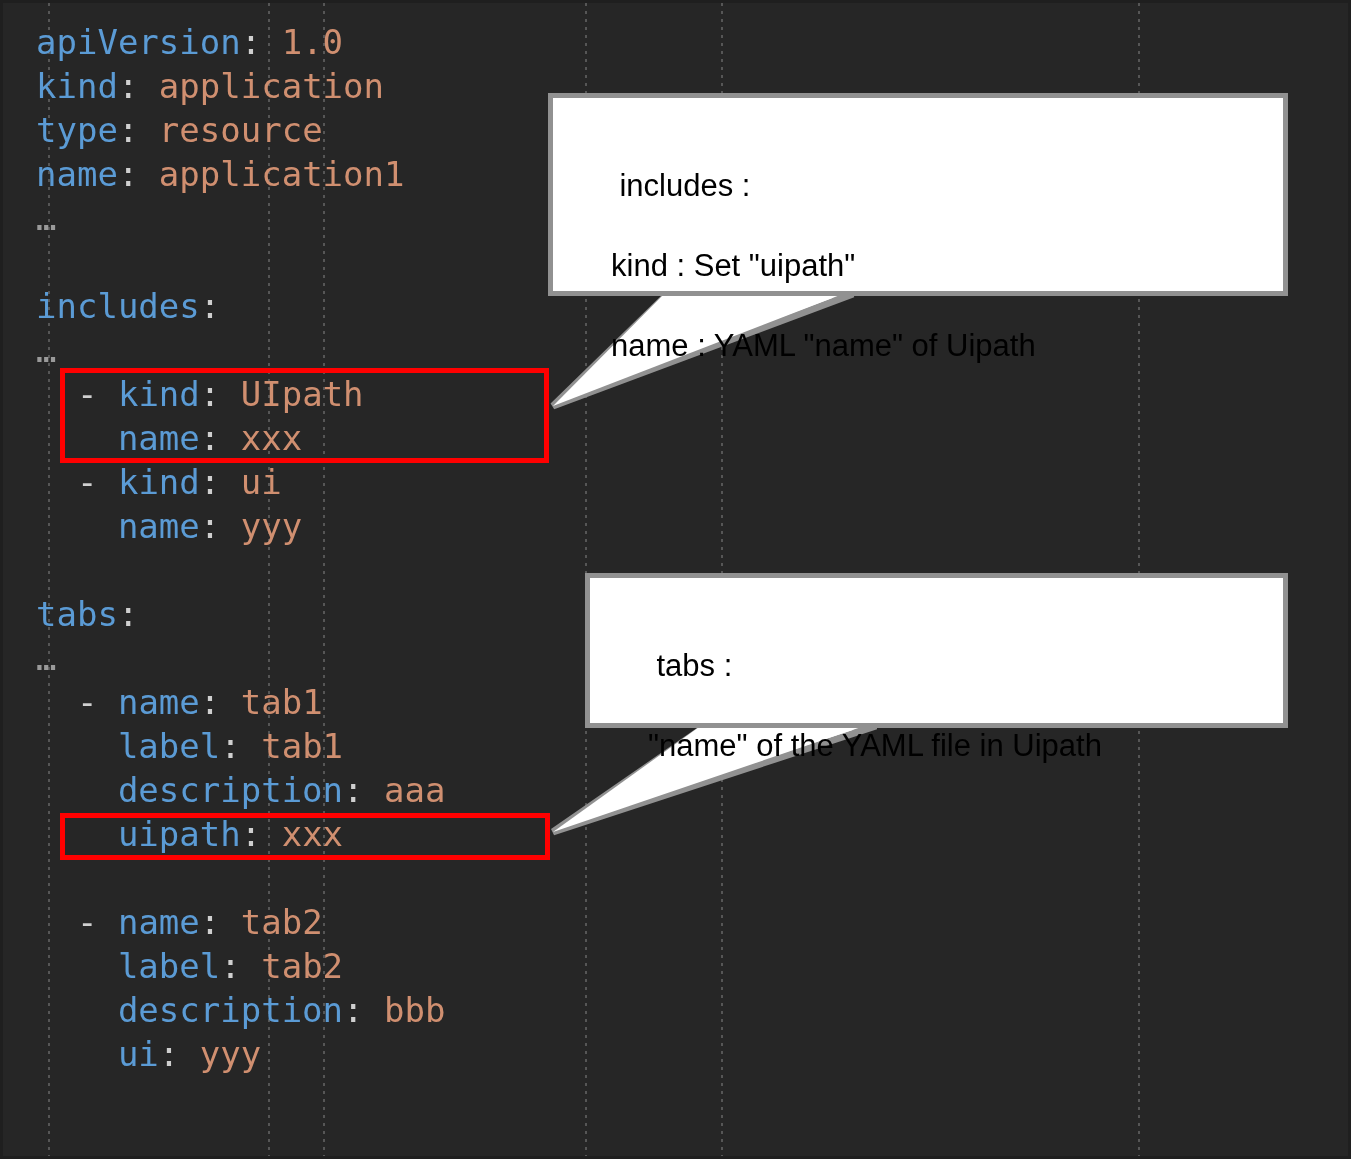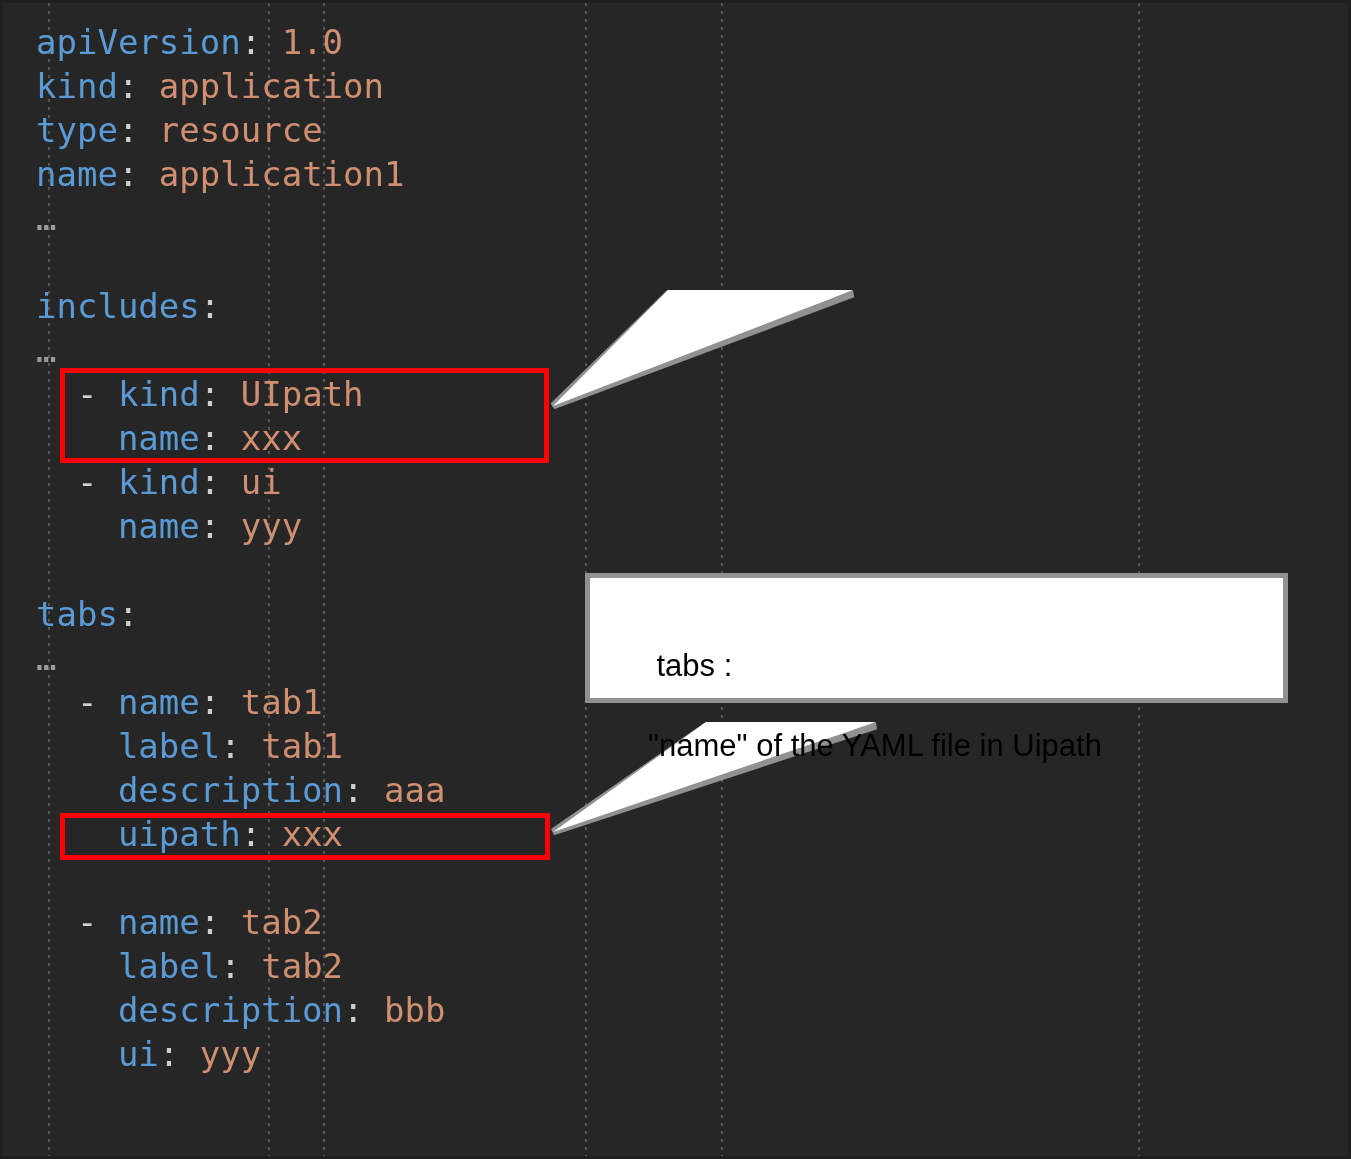--- a/index.html
+++ b/index.html
@@ -93,26 +93,31 @@
   <div class="redbox" style="left:57px; top:365px; width:489px; height:95px;"></div>
   <div class="redbox" style="left:57px; top:810px; width:490px; height:47px;"></div>
 
   <div class="tail" style="left:540px; top:285px; width:330px; height:130px;">
     <svg width="330" height="130" viewBox="0 0 330 130">
       <polygon points="125,6 310,6 10,118" fill="#ffffff" stroke="#919191" stroke-width="7"></polygon>
       <polygon points="125,2 310,2 10,118" fill="#ffffff" stroke="none"></polygon>
     </svg>
   </div>
 
+  <div class="callout" style="left:545px; top:90px; width:740px; height:203px;">
+    <span class="l1">includes :</span>
+    <br><span class="l2">kind : Set "uipath"</span>
+    <br><span class="l2">name : YAML "name" of Uipath</span>
+  </div>
 
   <div class="tail" style="left:538px; top:717px; width:350px; height:120px;">
     <svg width="350" height="120" viewBox="0 0 350 120">
       <polygon points="165,6 335,6 12,112" fill="#ffffff" stroke="#919191" stroke-width="7"></polygon>
       <polygon points="165,2 335,2 12,112" fill="#ffffff" stroke="none"></polygon>
     </svg>
   </div>
 
-  <div class="callout" style="left:582px; top:570px; width:703px; height:130px;">
+  <div class="callout" style="left:582px; top:570px; width:703px; height:155px;">
     <span class="l1">tabs :</span>
     <br><span class="l2">"name" of the YAML file in Uipath</span>
   </div>
 
 </div>
 
 </body></html>

